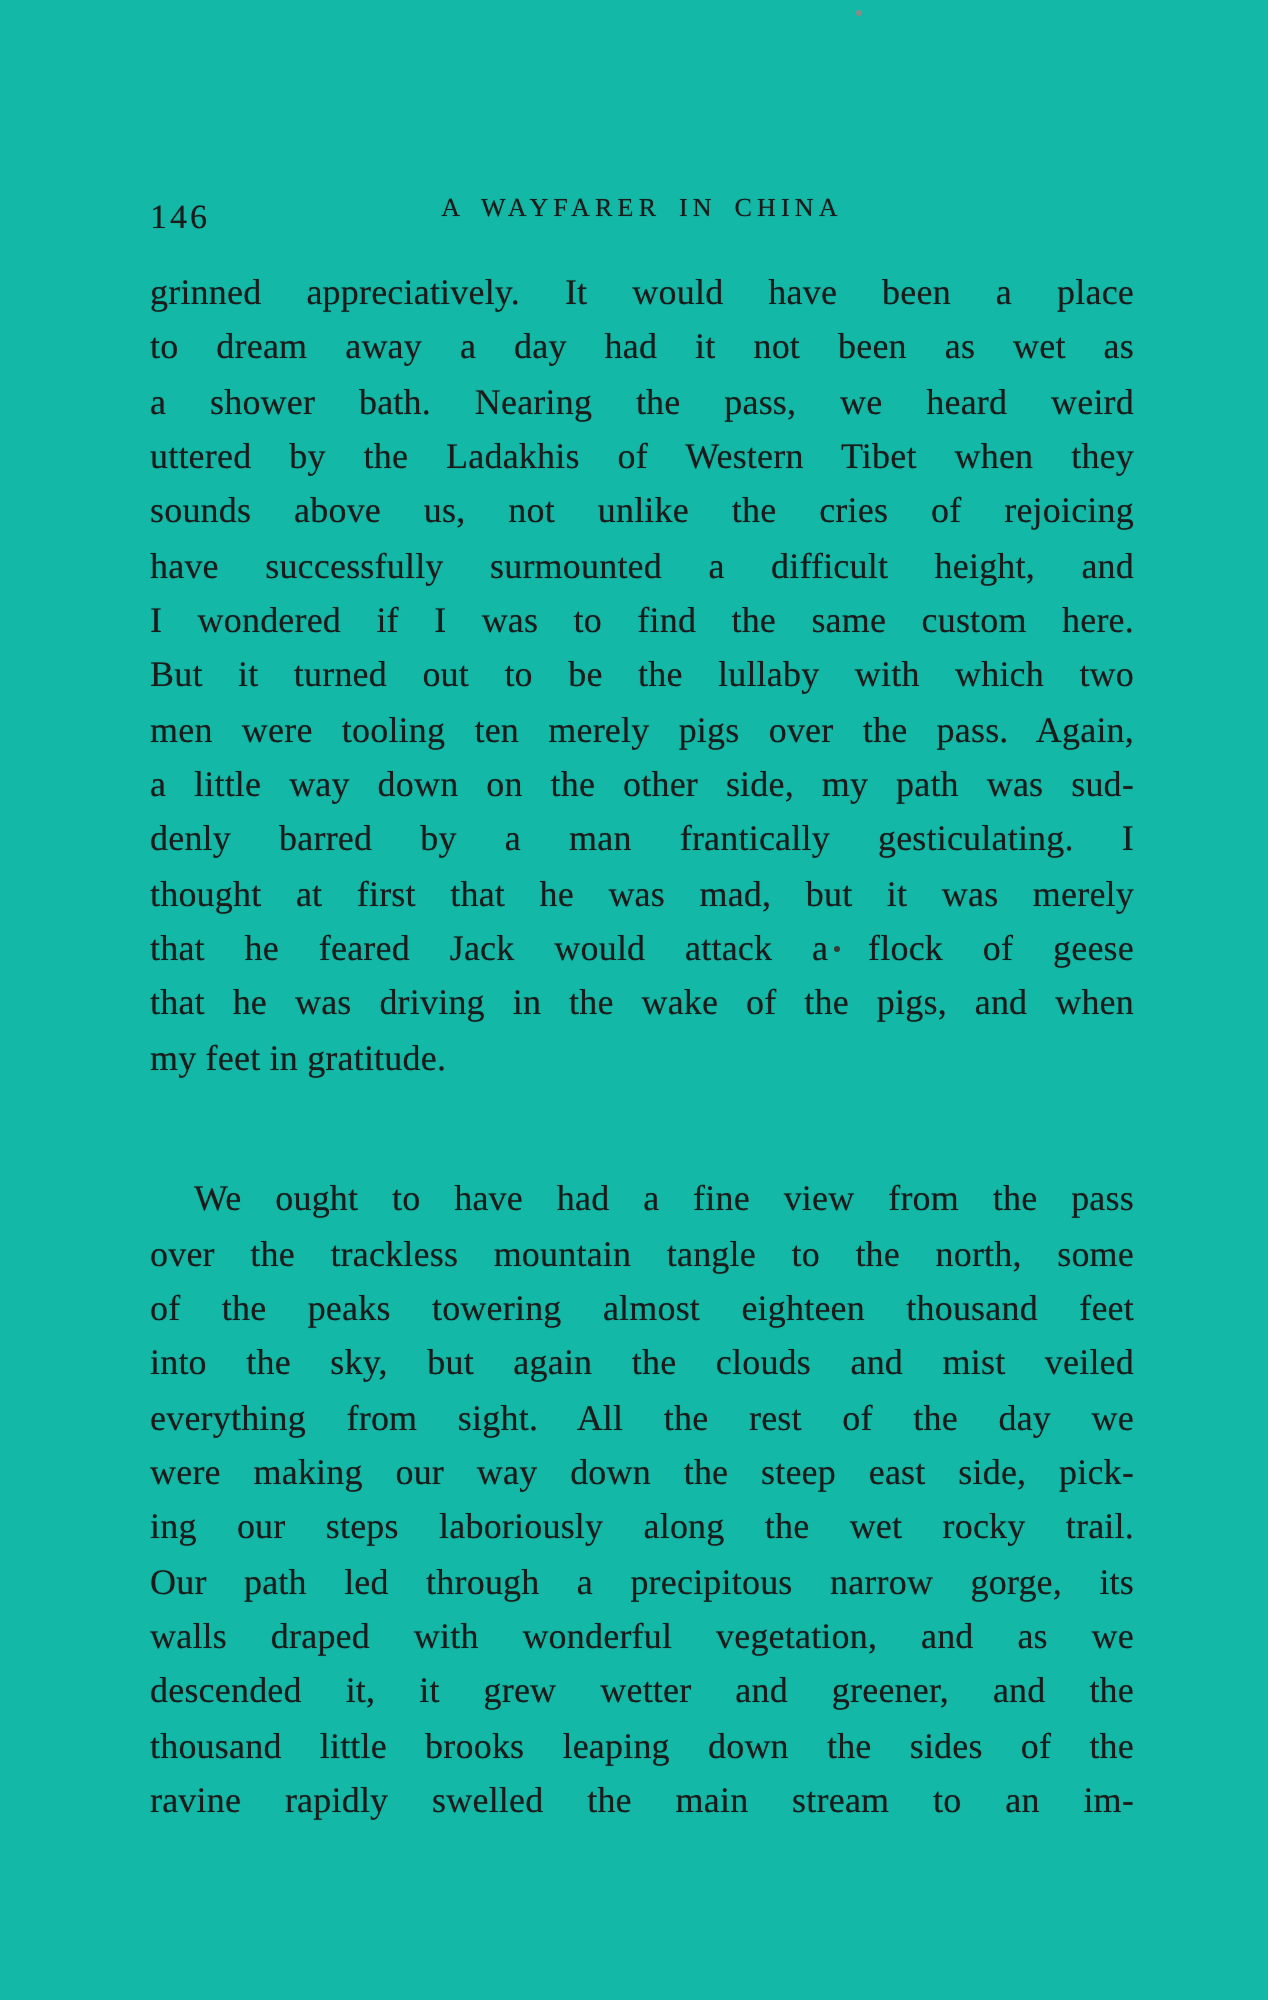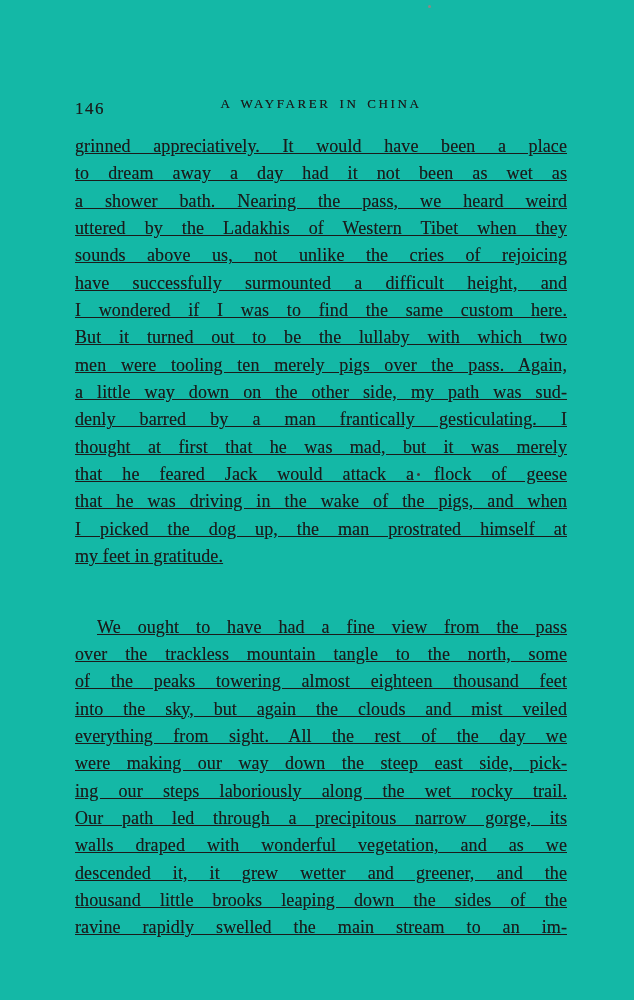--- a/index.html
+++ b/index.html
@@ -58,21 +58,20 @@
   .line {
     font-size: 18px;
     line-height: 27.35px;
     height: 27.35px;
     letter-spacing: 0.1px;
     text-align: justify;
     text-align-last: justify;
     white-space: normal;
     text-shadow: 0 0 0.45px rgba(20,20,20,0.5);
     overflow: hidden;
-    text-decoration: underline;
   }
   .line.indent {
     padding-left: 22px;
     margin-top: 43px;
   }
   .line.no-justify {
     text-align: center;
     text-align-last: left;
   }
   .speck {
@@ -112,21 +111,20 @@
         <div class="line">sounds above us, not unlike the cries of rejoicing</div>
         <div class="line">have successfully surmounted a difficult height, and</div>
         <div class="line">I wondered if I was to find the same custom here.</div>
         <div class="line">But it turned out to be the lullaby with which two</div>
         <div class="line">men were tooling ten merely pigs over the pass.  Again,</div>
         <div class="line">a little way down on the other side, my path was sud-</div>
         <div class="line">denly barred by a man frantically gesticulating.  I</div>
         <div class="line">thought at first that he was mad, but it was merely</div>
         <div class="line">that he feared Jack would attack a flock of geese</div>
         <div class="line">that he was driving in the wake of the pigs, and when</div>
-        <div class="line">I picked the dog up, the man prostrated himself at</div>
         <div class="line no-justify">my feet in gratitude.</div>
       </div>
       <div class="paragraph">
         <div class="line indent">We ought to have had a fine view from the pass</div>
         <div class="line">over the trackless mountain tangle to the north, some</div>
         <div class="line">of the peaks towering almost eighteen thousand feet</div>
         <div class="line">into the sky, but again the clouds and mist veiled</div>
         <div class="line">everything from sight.  All the rest of the day we</div>
         <div class="line">were making our way down the steep east side, pick-</div>
         <div class="line">ing our steps laboriously along the wet rocky trail.</div>

